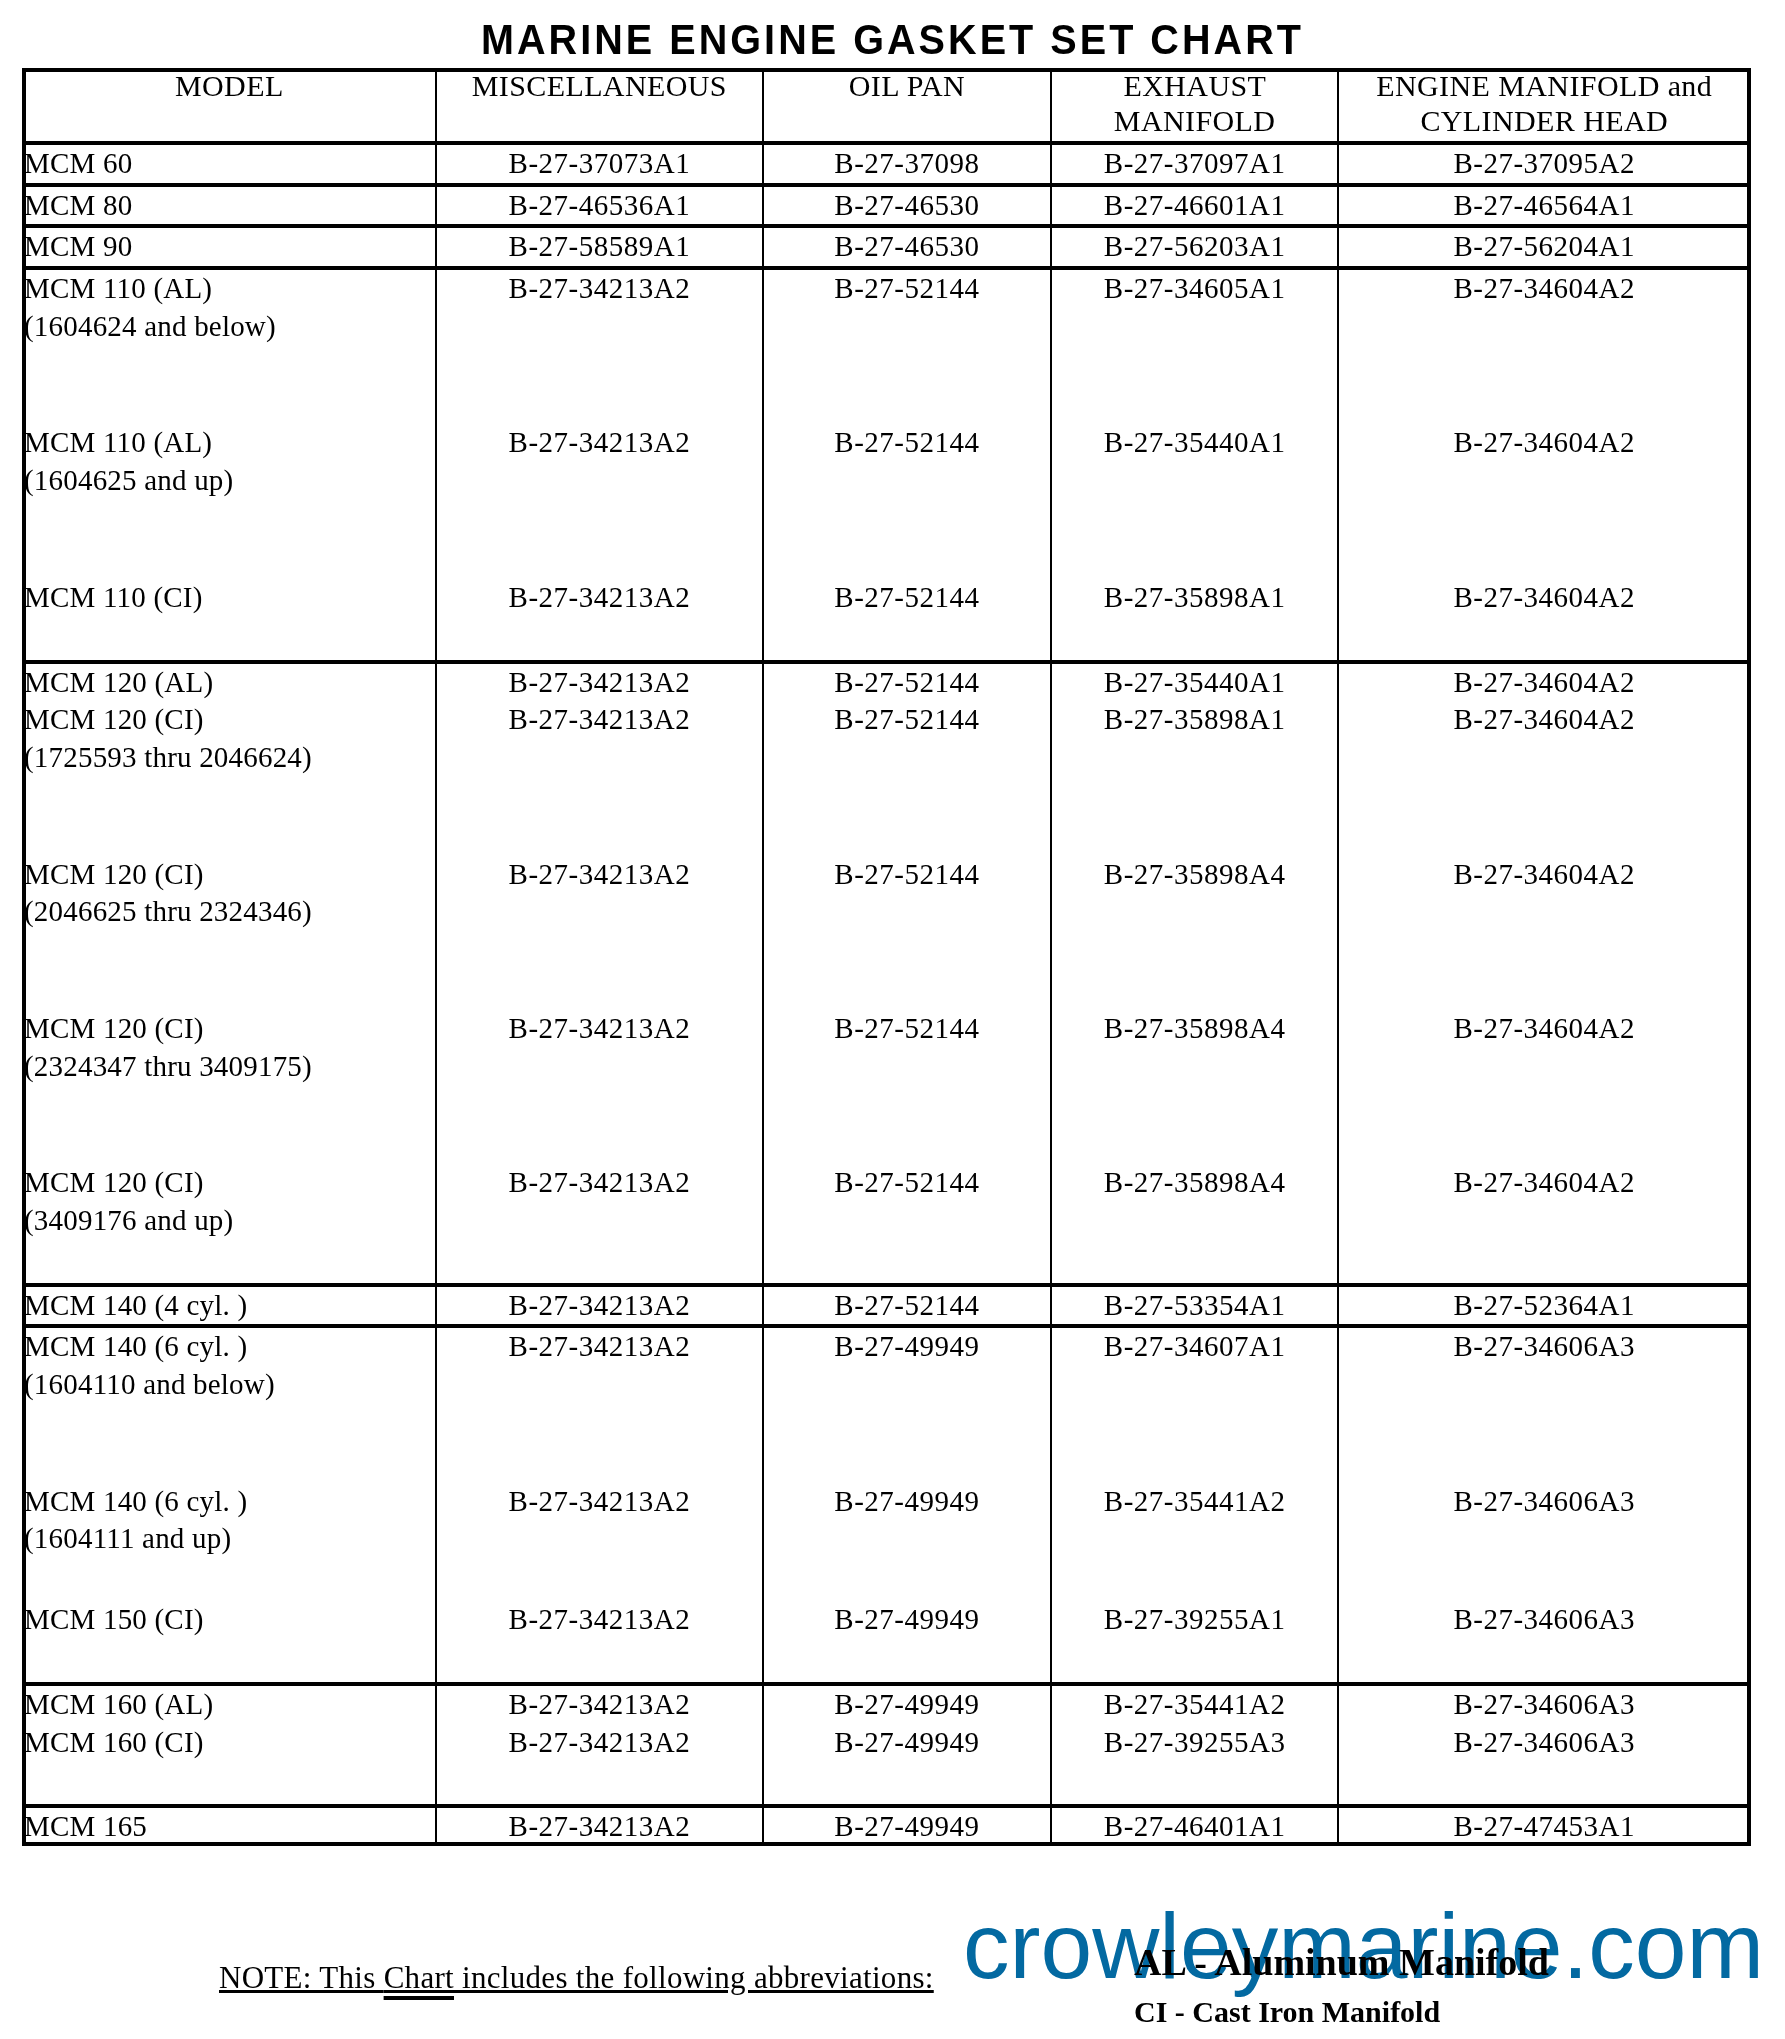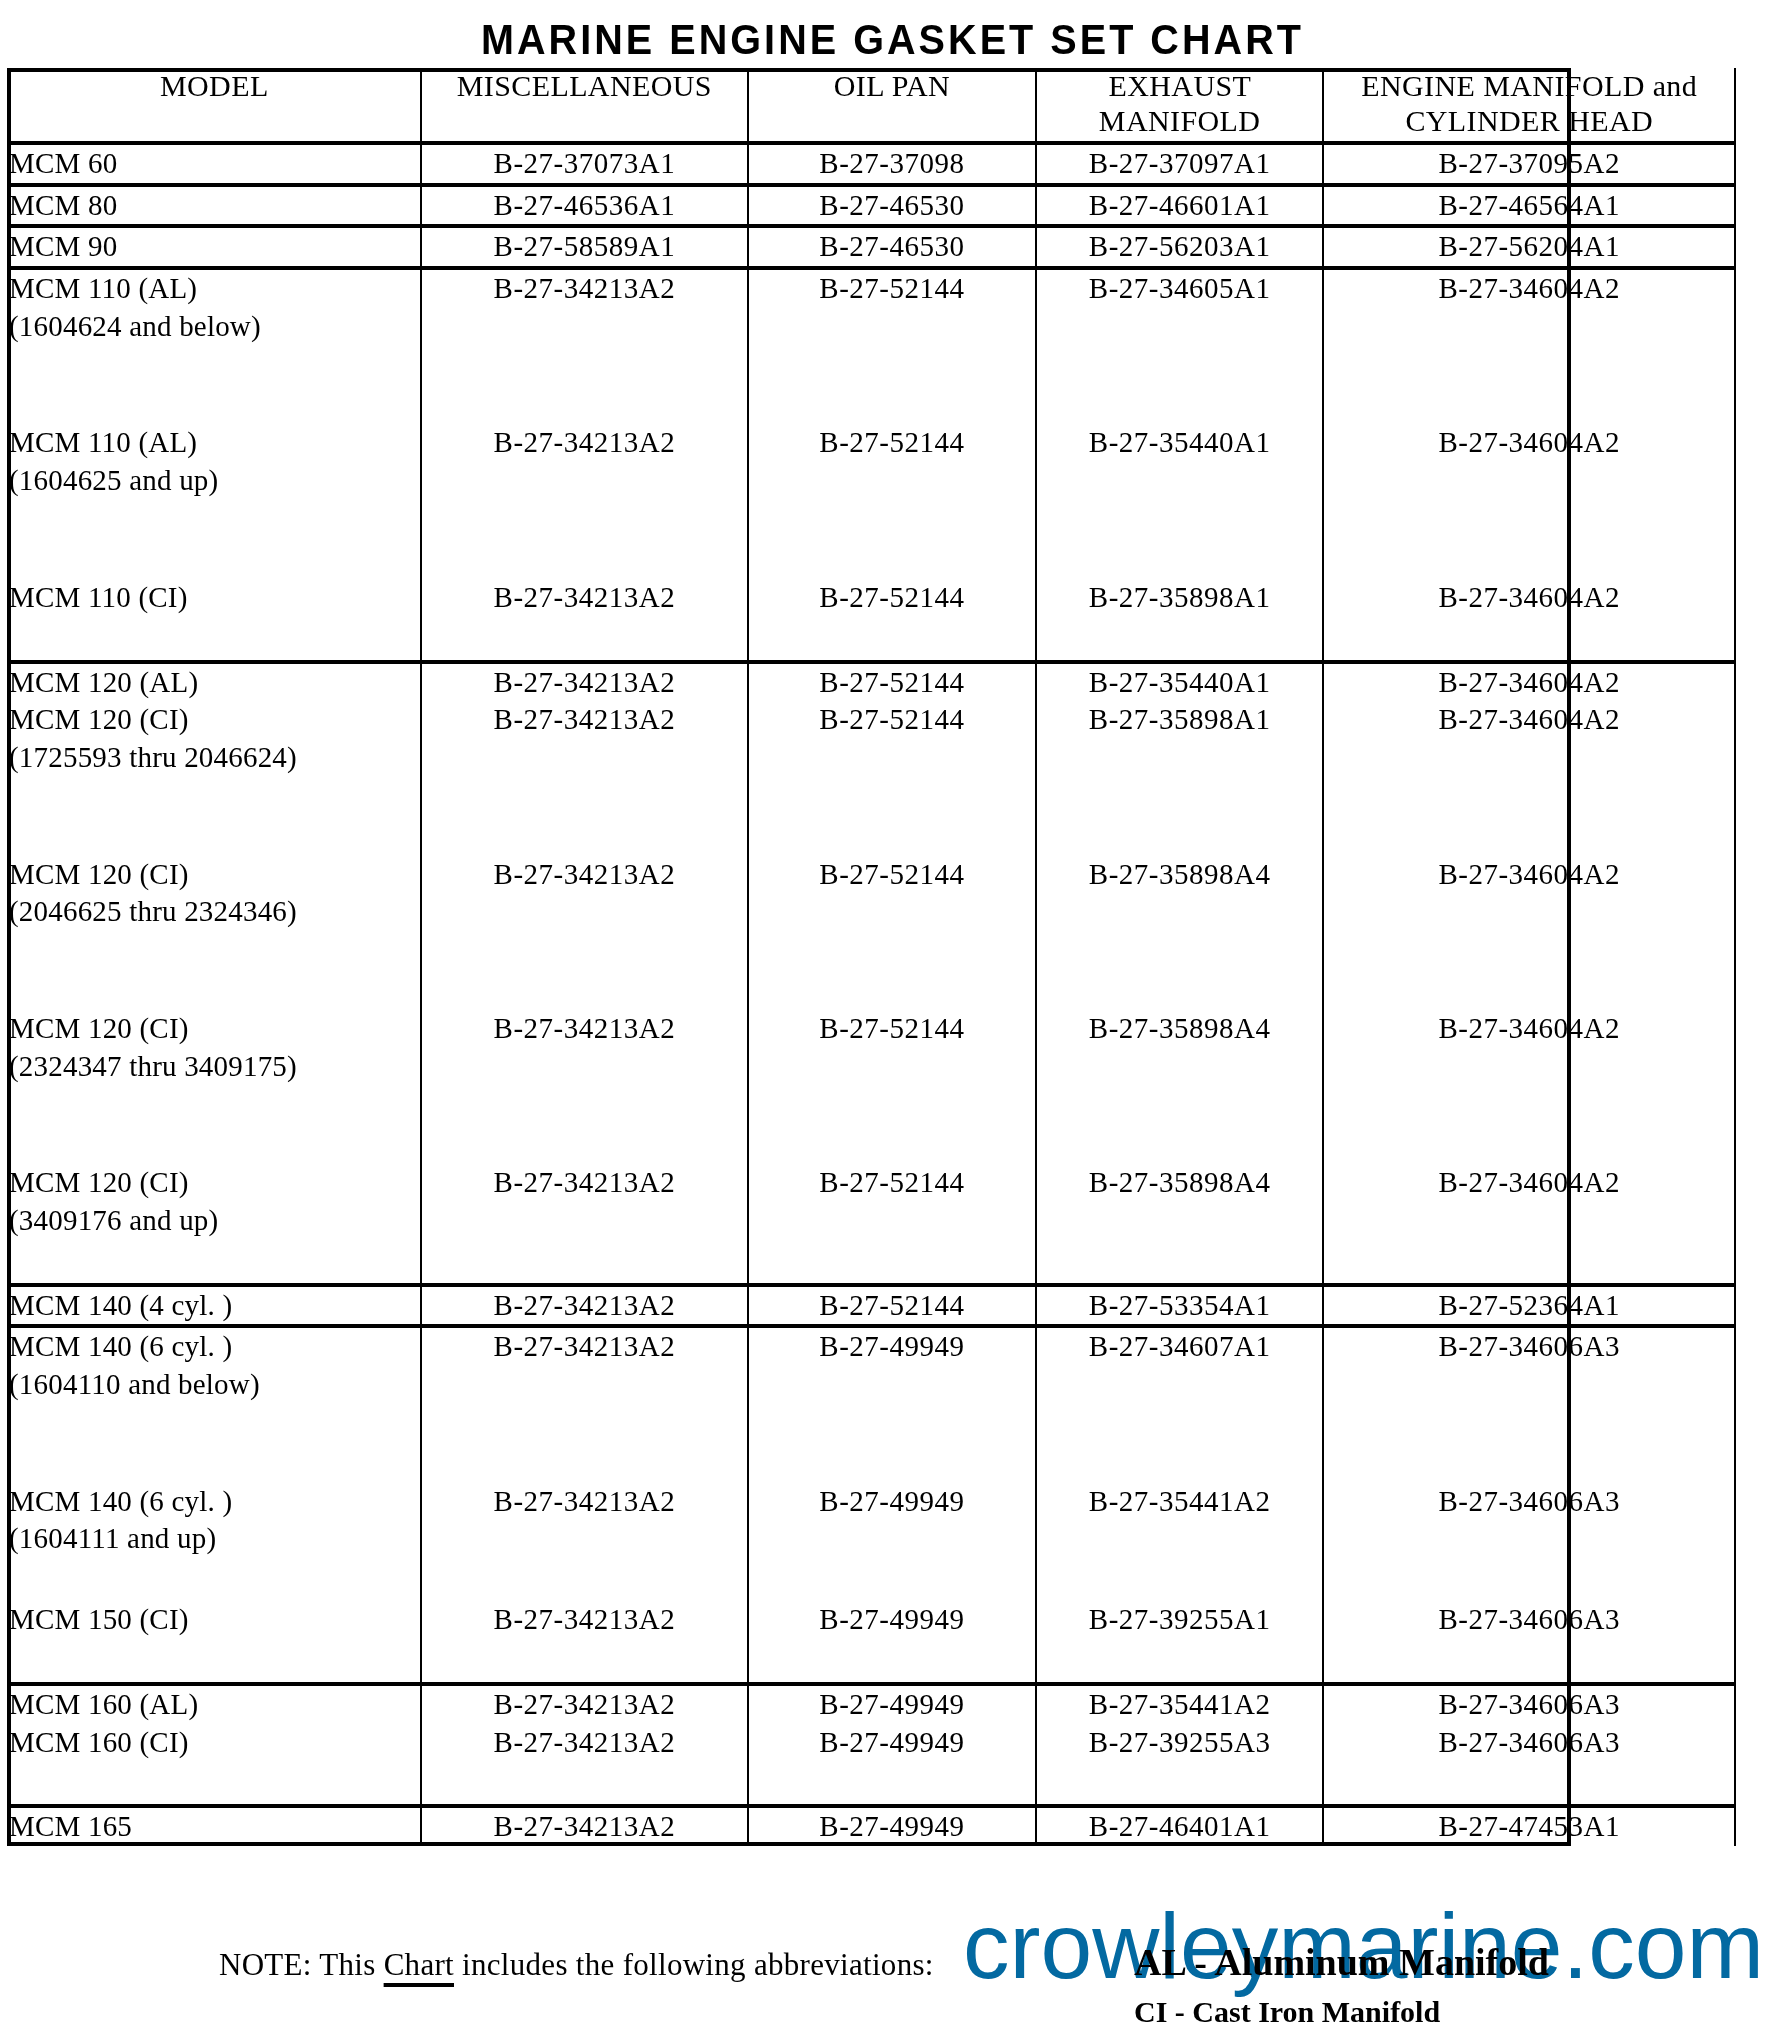--- a/index.html
+++ b/index.html
@@ -42,22 +42,22 @@
     font-weight:bold;
     font-size:43px;
     letter-spacing:3.3px;
     color:#000;
     transform:scaleX(0.92);
   }
 
   
   #gasket-table-wrap{
     position:absolute;
-    left:7px; top:68px;
-    width:1564px;
+    left:22px; top:68px;
+    width:1729px;
     border-radius:18px;
   }
   table.gasket{
     border-collapse:collapse;
     width:1729px;
     table-layout:fixed;
     background:#fff;
     position:relative;
     z-index:2;
   }
@@ -127,23 +127,24 @@
   
   #note-block{
     position:absolute;
     left:0; top:1947px; width:1785px;
     font-size:31px;
     color:#000;
     z-index:2;
   }
   #note-line{
     position:absolute;
-    left:219px; top:0;
+    left:219px; top:13px;
     white-space:nowrap;
     letter-spacing:0.3px;
+    text-decoration:underline;
   }
   #note-line .u{ text-decoration:underline; text-decoration-thickness:4.1px; text-underline-offset:8.3px;}
   #abbr-al{
     position:absolute;
     left:1134px; top:-6.6px;
     white-space:nowrap;
     font-weight:bold;
     font-size:38px;
   }
   #abbr-ci{

